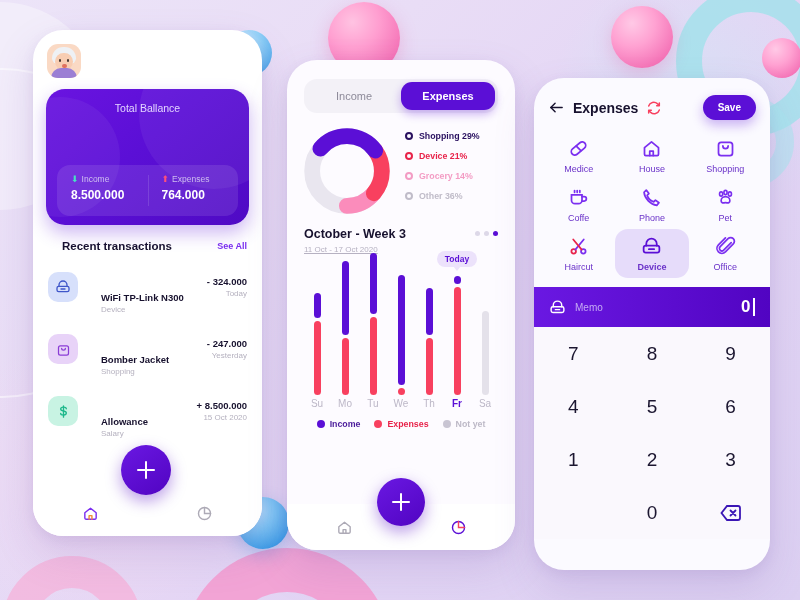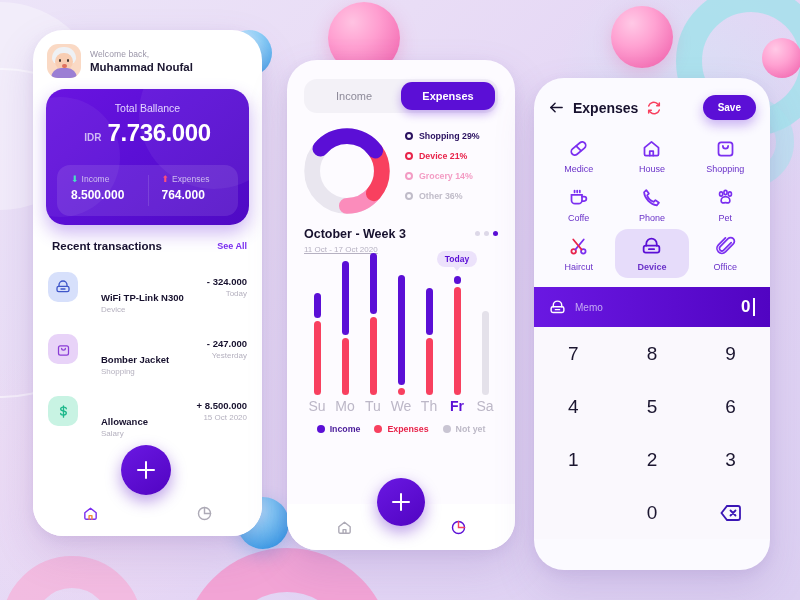--- a/index.html
+++ b/index.html
@@ -122,21 +122,21 @@
   .bal-cell + .bal-cell::before {
     content: ''; position: absolute; left: 0; top: 10px; bottom: 10px; width: 1px;
     background: rgba(255,255,255,.13);
   }
   .bal-lab { font-size: 8.5px; color: #cdbcef; display: flex; align-items: center; gap: 3px; }
   .bal-val { font-size: 12px; color: #fff; font-weight: bold; margin-top: 4px; }
   .arw { font-size: 9px; line-height: 1; }
   .arw.in { color: #3de0c0; } .arw.ex { color: #ff4f7b; }
 
   .rt-head { display: flex; align-items: center; justify-content: space-between;
-             padding: 15px 15px 0 19px; }
+             padding: 15px 15px 0 29px; }
   .rt-title { font-size: 11.5px; font-weight: bold; color: #17112e; }
   .see-all { font-size: 9px; font-weight: bold; color: #7b2ff0; }
 
   .tx { display: flex; align-items: center; padding: 8px 15px 0 15px; }
   .tx-ic { width: 30px; height: 30px; border-radius: 10px; flex: 0 0 30px;
            display: flex; align-items: center; justify-content: center; }
   .tx-ic.dev { background: #d7e0fb; }
   .tx-ic.shop { background: #e8d3f8; }
   .tx-ic.sal { background: #c8f3e3; }
   .tx-mid { flex: 1; padding-left: 23px; margin-top: 32px; }
@@ -186,21 +186,21 @@
 
   .bars { position: relative; margin: 6px 16px 0 16px; height: 135px; display: flex; }
   .bar-col { flex: 1; position: relative; display: flex; justify-content: center; }
   .seg-bar { position: absolute; width: 7px; border-radius: 4px; }
   .tip { position: absolute; background: #ece2fb; color: #5b0fd6; font-size: 8.5px;
          font-weight: bold; padding: 3px 8px; border-radius: 8px; white-space: nowrap; }
   .tip::after { content: ''; position: absolute; left: 50%; margin-left: -4px; bottom: -4px;
                 width: 0; height: 0; border-left: 4px solid transparent;
                 border-right: 4px solid transparent; border-top: 5px solid #ece2fb; }
   .days { display: flex; margin: 3px 16px 0 16px; }
-  .day { flex: 1; text-align: center; font-size: 14px; color: #bcb7c7; }
+  .day { flex: 1; text-align: center; font-size: 10px; color: #bcb7c7; }
   .day.on { color: #5b0fd6; font-weight: bold; }
   .blegend { display: flex; justify-content: center; gap: 14px; margin-top: 10px; }
   .bl { display: flex; align-items: center; gap: 5px; font-size: 8.8px; font-weight: bold; }
   .bl-dot { width: 8px; height: 8px; border-radius: 50%; }
 
   
   .p3-head { display: flex; align-items: center; padding: 17px 14px 0 14px; gap: 8px; }
   .p3-title { font-size: 14px; font-weight: bold; color: #17112e; }
   .save-btn { margin-left: auto; background: #5b0fd6; color: #fff; font-size: 10px;
               font-weight: bold; padding: 7px 15px; border-radius: 13px;
@@ -243,32 +243,24 @@
 <div class="phone" id="phone1">
   <div class="p1-top">
     <div class="avatar">
       <div class="av-hair"></div>
         <div class="av-face"></div>
       <div class="av-eye l"></div>
         <div class="av-eye r"></div>
       <div class="av-mouth"></div>
         <div class="av-body"></div>
     </div>
-    <div>
-      <div class="welcome">Welcome back,</div>
-      <div class="uname">Muhammad Noufal</div>
-    </div>
   </div>
 
   <div class="bal-card">
     <div class="bal-title">Total Ballance</div>
-    <div class="bal-row">
-      <span class="bal-cur">IDR</span>
-      <span class="bal-amt">7.736.000</span>
-    </div>
     <div class="bal-sub">
       <div class="bal-cell">
         <div class="bal-lab">
             <span class="arw in">⬇</span>
             <span>Income</span>
           </div>
         <div class="bal-val">8.500.000</div>
       </div>
       <div class="bal-cell">
         <div class="bal-lab">

